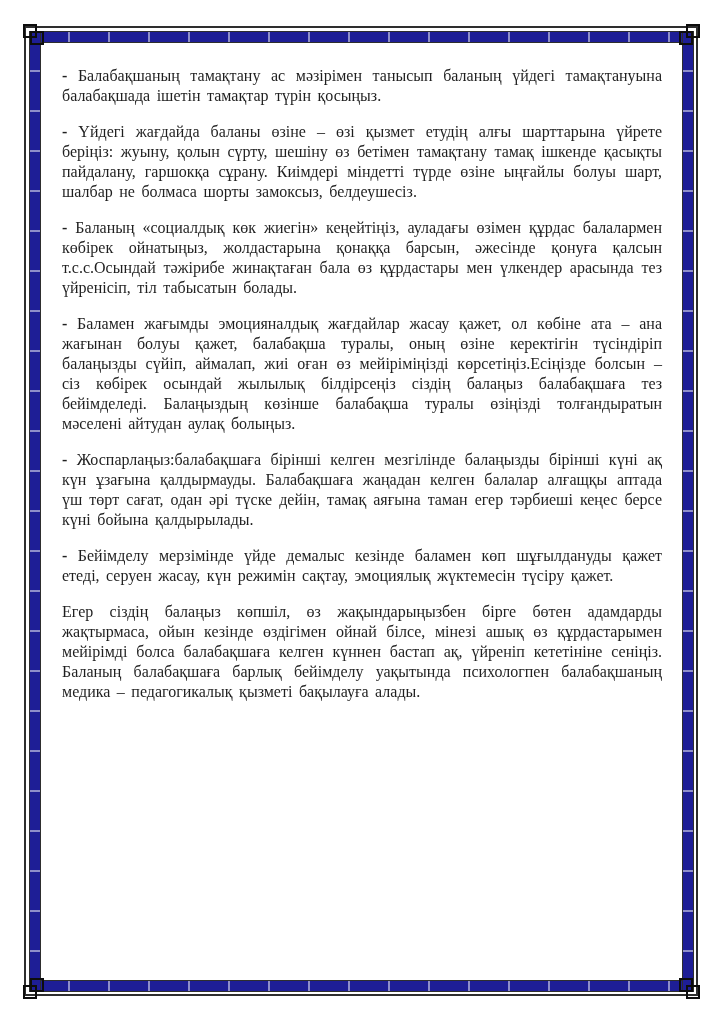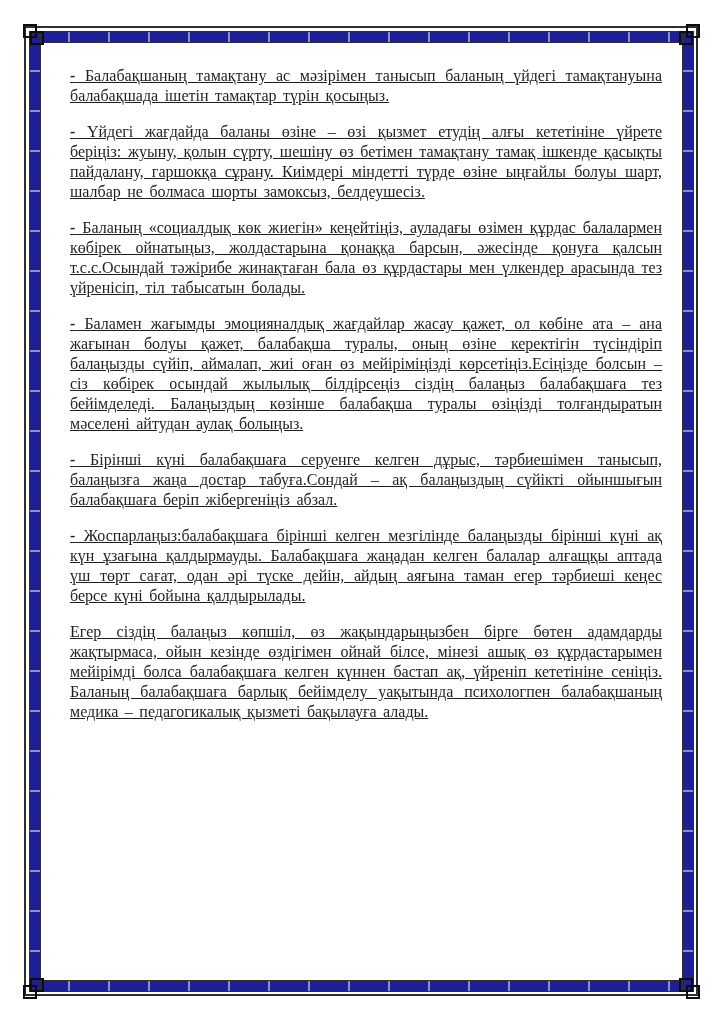--- a/index.html
+++ b/index.html
@@ -83,21 +83,21 @@
   .content {
     position: absolute;
     left: 62px; top: 66px;
     width: 600px;
     color: var(--text, #1f1f1f);
     font-size: 16px;
     line-height: 20px;
     word-spacing: 2.5px;
     text-align: justify;
   }
-  .para { margin: 0 0 16px 8px; text-decoration: underline; }
+  .para { margin: 0 0 16px 0; }
   .lead { font-weight: bold; }
 </style>
 </head>
 <body>
 
 <div class="page">
 
   <div class="outer-box"></div>
 
   <div class="frame">
@@ -120,29 +120,29 @@
     </div>
     <div class="orn orn-br">
       <div class="sq sq-a"></div>
       <div class="sq sq-b"></div>
     </div>
   </div>
 
   <div class="content">
     <p class="para"><b class="lead">-</b><span> Балабақшаның тамақтану ас мәзірімен танысып баланың үйдегі тамақтануына балабақшада ішетін тамақтар түрін қосыңыз.</span></p>
 
-    <p class="para"><b class="lead">-</b><span> Үйдегі жағдайда баланы өзіне – өзі қызмет етудің алғы кететініне үйрете беріңіз: жуыну, қолын сүрту, шешіну өз бетімен тамақтану тамақ ішкенде қасықты пайдалану, гаршокқа сұрану. Киімдері міндетті түрде өзіне ыңғайлы болуы шарт, шалбар не болмаса шорты замоксыз, белдеушесіз.</span></p>
+    <p class="para"><b class="lead">-</b><span> Үйдегі жағдайда баланы өзіне – өзі қызмет етудің алғы шарттарына үйрете беріңіз: жуыну, қолын сүрту, шешіну өз бетімен тамақтану тамақ ішкенде қасықты пайдалану, гаршокқа сұрану. Киімдері міндетті түрде өзіне ыңғайлы болуы шарт, шалбар не болмаса шорты замоксыз, белдеушесіз.</span></p>
 
     <p class="para"><b class="lead">-</b><span> Баланың «социалдық көк жиегін» кеңейтіңіз, ауладағы өзімен құрдас балалармен көбірек ойнатыңыз, жолдастарына қонаққа барсын, әжесінде қонуға қалсын т.с.с.Осындай тәжірибе жинақтаған бала өз құрдастары мен үлкендер арасында тез үйренісіп, тіл табысатын болады.</span></p>
 
     <p class="para"><b class="lead">-</b><span> Баламен жағымды эмоцияналдық жағдайлар жасау қажет, ол көбіне ата – ана жағынан болуы қажет, балабақша туралы, оның өзіне керектігін түсіндіріп балаңызды сүйіп, аймалап, жиі оған өз мейіріміңізді көрсетіңіз.Есіңізде болсын – сіз көбірек осындай жылылық білдірсеңіз сіздің балаңыз балабақшаға тез бейімделеді. Балаңыздың көзінше балабақша туралы өзіңізді толғандыратын мәселені айтудан аулақ болыңыз.</span></p>
 
-    <p class="para"><b class="lead">-</b><span> Бірінші күні балабақшаға серуенге келген дұрыс, тәрбиешімен танысып, балаңызға жаңа достар табуға.Сондай – ақ балаңыздың сүйікті ойыншығын балабақшаға беріп жібергеніңіз абзал.</span></p>
 
-    <p class="para"><b class="lead">-</b><span> Жоспарлаңыз:балабақшаға бірінші келген мезгілінде балаңызды бірінші күні ақ күн ұзағына қалдырмауды. Балабақшаға жаңадан келген балалар алғащқы аптада үш төрт сағат, одан әрі түске дейін, айдың аяғына таман егер тәрбиеші кеңес берсе күні бойына қалдырылады.</span></p>
+    <p class="para"><b class="lead">-</b><span> Жоспарлаңыз:балабақшаға бірінші келген мезгілінде балаңызды бірінші күні ақ күн ұзағына қалдырмауды. Балабақшаға жаңадан келген балалар алғащқы аптада үш төрт сағат, одан әрі түске дейін, тамақ аяғына таман егер тәрбиеші кеңес берсе күні бойына қалдырылады.</span></p>
 
 
+    <p class="para"><b class="lead">-</b><span> Бейімделу мерзімінде үйде демалыс кезінде баламен көп шұғылдануды қажет етеді, серуен жасау, күн режимін сақтау, эмоциялық жүктемесін түсіру қажет.</span></p>
 
 
     <p class="para"><b class="lead"></b><span>Егер сіздің балаңыз көпшіл, өз жақындарыңызбен бірге бөтен адамдарды жақтырмаса, ойын кезінде өздігімен ойнай білсе, мінезі ашық өз құрдастарымен мейірімді болса балабақшаға келген күннен бастап ақ, үйреніп кететініне сеніңіз. Баланың балабақшаға барлық бейімделу уақытында психологпен балабақшаның медика – педагогикалық қызметі бақылауға алады.</span></p>
   </div>
 
 </div>
 
 </body></html>

